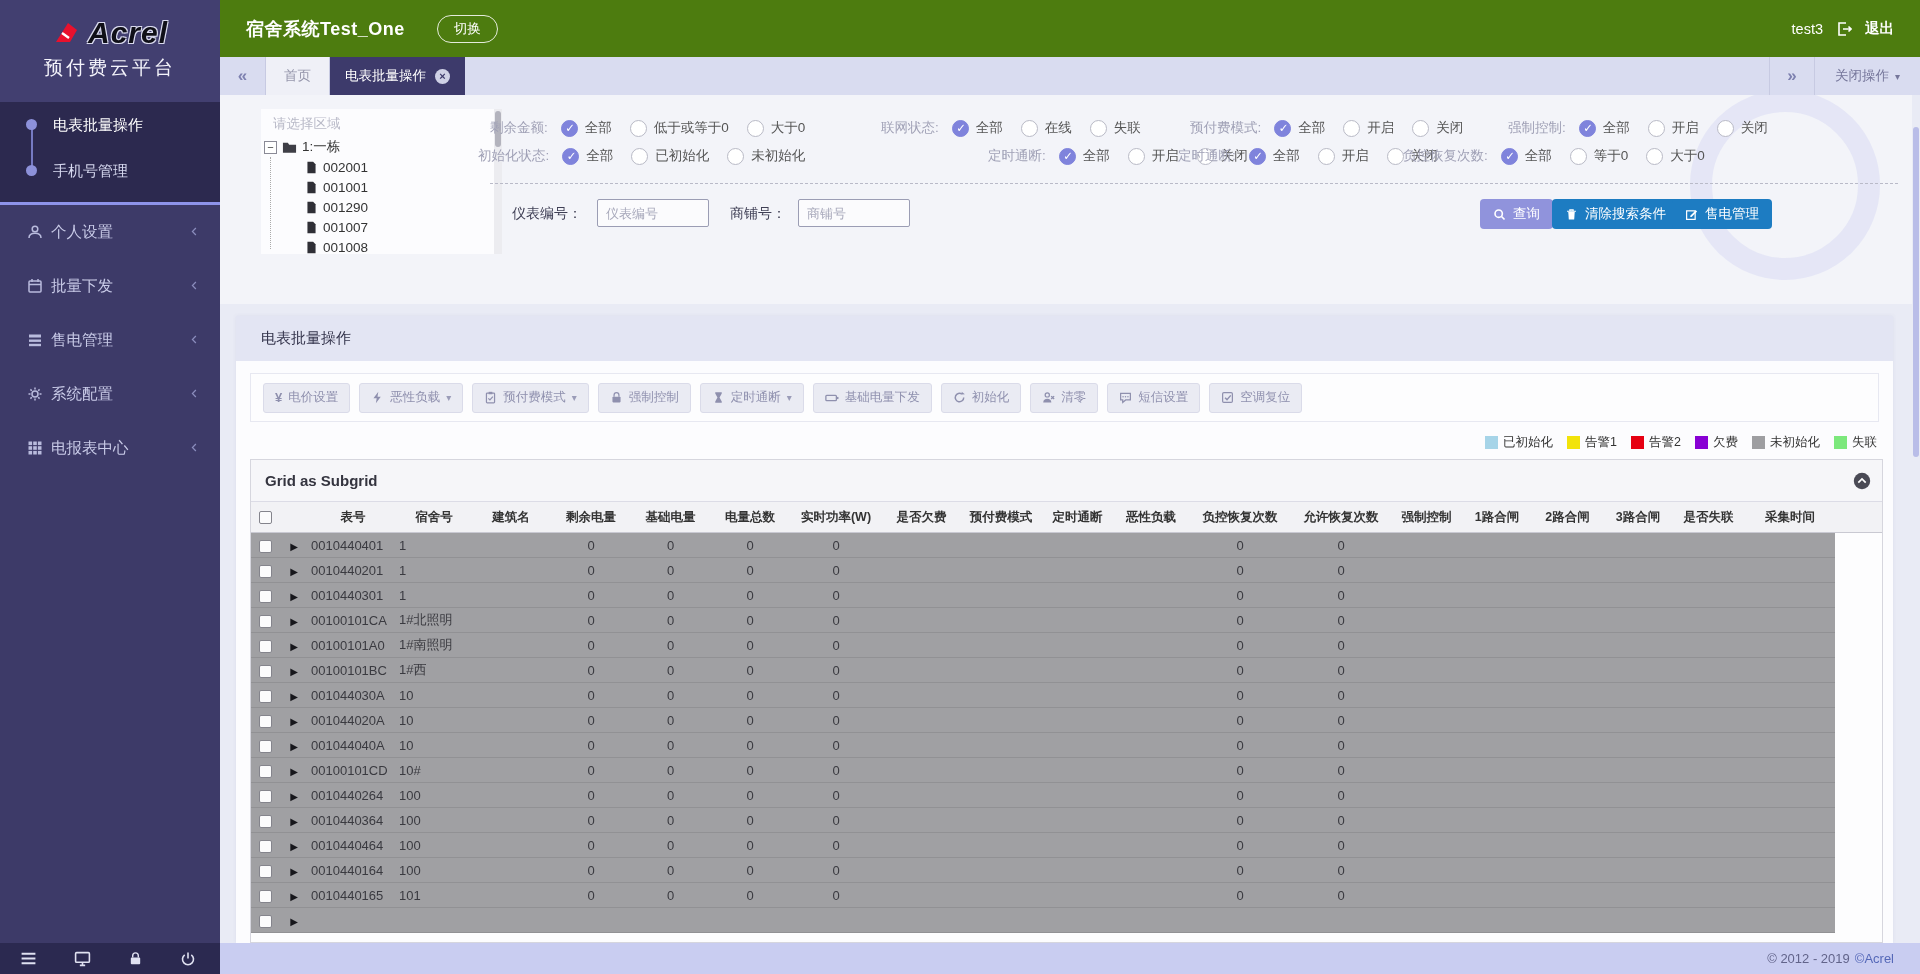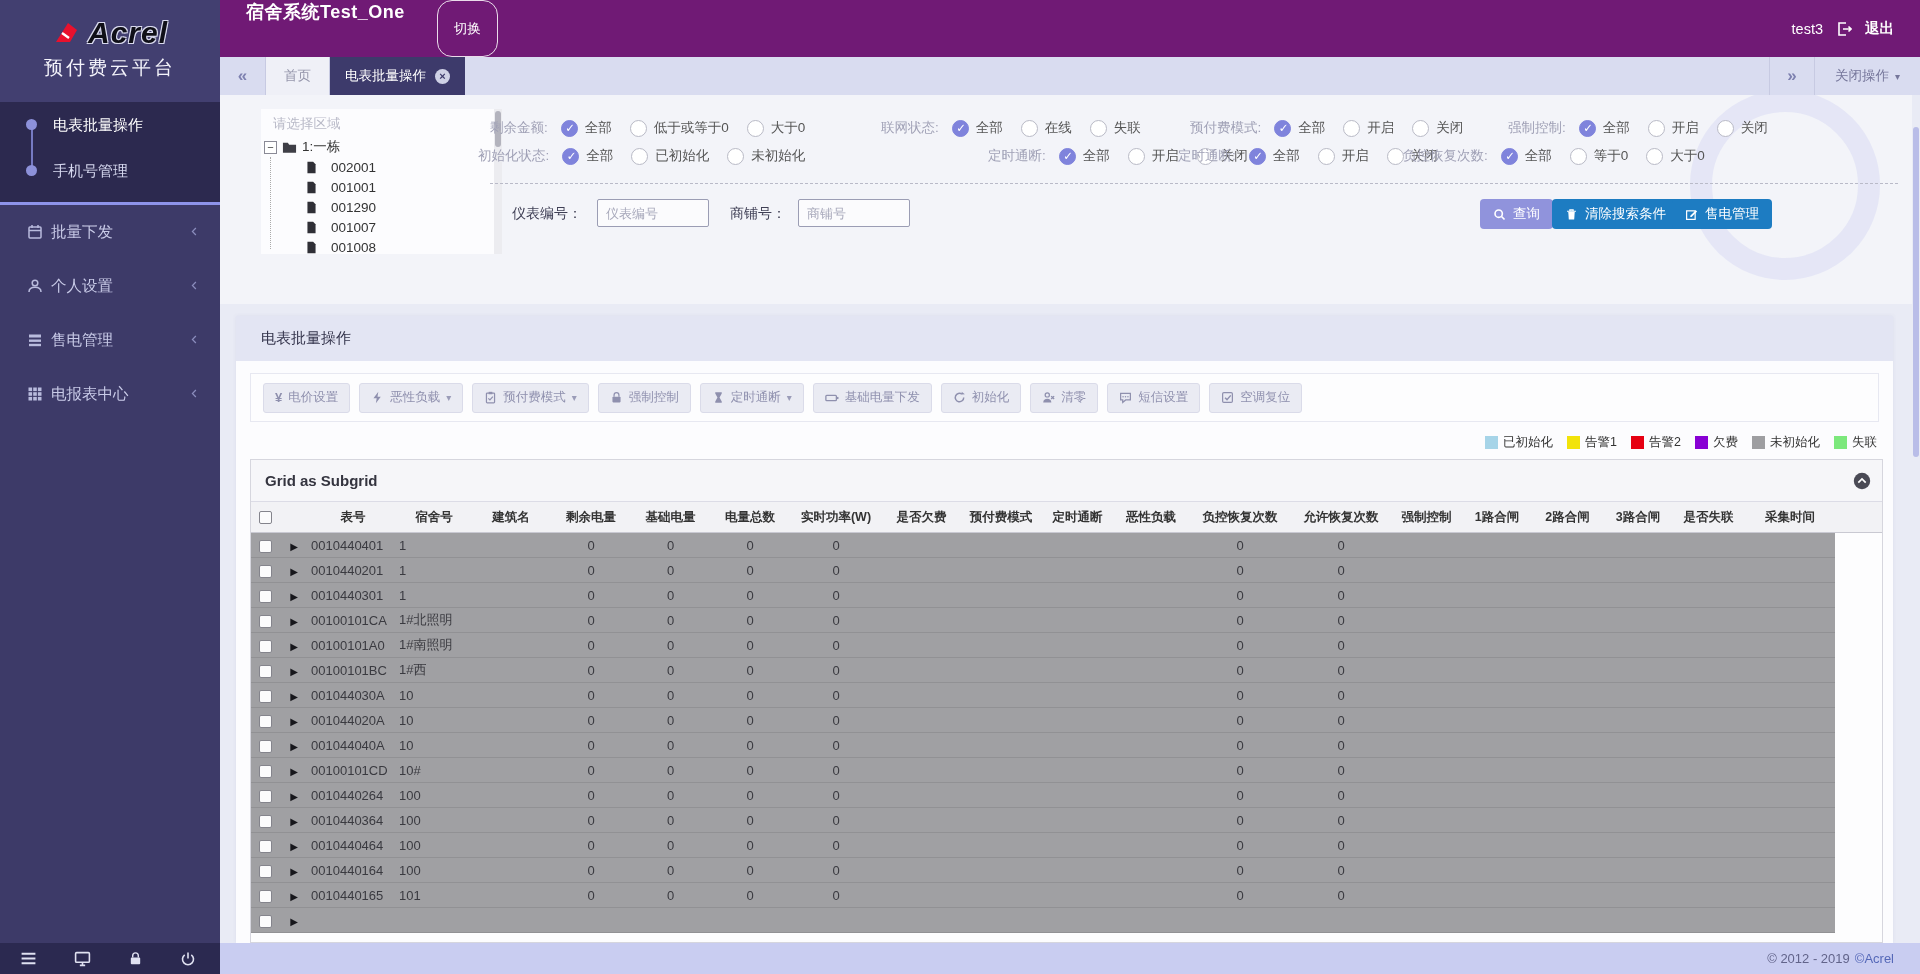--- a/index.html
+++ b/index.html
@@ -21,22 +21,22 @@
   .menu-item .mi-label { flex:0 0 auto; }
   .menu-item .chev { margin-left:auto; color:#8b8dbd; }
   .submenu { position:relative; padding-bottom:4px; }
   .submenu .tl { position:absolute; left:31px; top:23px; height:46px; width:2px; background:#7approve; background:#767ac2; }
   .sub-item { height:46px; display:flex; align-items:center; padding-left:53px; position:relative; font-size:15px; color:#d6d8ef; cursor:pointer; }
   .sub-item .dot { position:absolute; left:26px; top:17px; width:11px; height:11px; border-radius:50%; background:#8d91da; }
   .sub-item.active { color:#ffffff; }
   .menu-sep { height:3px; background:#8e93ea; }
 
   
-  #header { position:absolute; left:220px; top:0; right:0; height:57px; background:#701a75; color:#fff;
-    display:flex; padding:0 26px; z-index:4; }
+  #header { position:absolute; left:220px; top:0; right:0; height:57px; background:#4d7c0f; color:#fff;
+    display:flex; align-items:center; padding:0 26px; z-index:4; }
   .h-title { font-size:18px; font-weight:bold; letter-spacing:.5px; }
   .switch-btn { margin-left:32px; border:1px solid rgba(255,255,255,.85); border-radius:15px; padding:4px 16px;
     font-size:13.5px; color:#fff; background:transparent; cursor:pointer; }
   .h-right { margin-left:auto; display:flex; align-items:center; gap:13px; font-size:14.5px; }
   .h-logout-label { font-weight:bold; cursor:pointer; }
   .h-user { cursor:default; }
 
   
   #tabbar { position:absolute; left:220px; top:57px; right:0; height:38px; background:#d9dcf0; display:flex; z-index:4; }
   .tab-arrow { width:46px; display:flex; align-items:center; justify-content:center; color:#7e81b0;
@@ -62,21 +62,21 @@
   .collapse-link { margin-left:auto; color:#4a4b66; font-size:13.5px; cursor:pointer; }
   .filter-body { position:relative; height:159px; }
   .tree-panel { position:absolute; left:41px; top:14px; width:241px; bottom:0; background:#fcfcfe; }
   .tree-ph { color:#b9bac8; font-size:13.5px; padding:6px 0 4px 12px; }
   .tree-row { display:flex; align-items:center; height:20px; font-size:13.5px; color:#333; }
   .tree-root { padding-left:3px; gap:5px; }
   .tree-box { width:13px; height:13px; border:1px solid #8a8a96; background:#fff; color:#444; font-size:11px;
     line-height:11px; text-align:center; cursor:pointer; }
   .tree-kids { position:relative; }
   .tree-kids::before { content:""; position:absolute; left:9px; top:0; bottom:8px; border-left:1px dotted #aaa; }
-  .tree-child { padding-left:44px; gap:13px; cursor:pointer; }
+  .tree-child { padding-left:44px; gap:5px; cursor:pointer; }
   .tree-scroll { position:absolute; right:0; top:0; bottom:0; width:8px; background:#ececf0; }
   .tree-scroll .th { position:absolute; top:2px; left:1px; width:6px; height:36px; border-radius:3px; background:#b3b3bd; }
   .f-row { position:absolute; left:0; right:0; height:26px; }
   .f-row.r1 { top:24px; } .f-row.r2 { top:52px; }
   .f-group { position:absolute; display:flex; align-items:center; white-space:nowrap; }
   .f-label { color:#a0a1b6; font-size:13.5px; margin-right:13px; }
   .f-opt { display:flex; align-items:center; margin-right:18px; font-size:13.5px; color:#555; cursor:pointer; }
   .radio { width:17px; height:17px; border:1px solid #b9bac6; border-radius:50%; background:#fff; margin-right:7px; position:relative; }
   .radio.checked { background:#7f83dc; border-color:#7f83dc; }
   .radio.checked::after { content:"\2713"; position:absolute; left:3.5px; top:0.5px; color:#fff; font-size:11.5px; font-weight:bold; }
@@ -161,50 +161,62 @@
           <div class="sub-item ">
         <span class="dot"></span>
         <span>手机号管理</span>
           </div>
         </div>
       </div>
       <div class="menu-sep"></div>
       <div class="menu-item">
       <span class="mi-icon"><span class="icon ">
             <svg width="16" height="16" viewBox="0 0 16 16" fill="none" stroke="currentColor" stroke-width="1.5">
-              <rect x="2" y="3" width="12" height="11" rx="1"></rect>
-              <path d="M2 6.5h12M5 1v3M11 1v3"></path>
+              <circle cx="8" cy="5" r="2.8"></circle>
+              <path d="M2 14c0-3.2 2.7-4.8 6-4.8s6 1.6 6 4.8"></path>
             </svg>
           </span></span>
-        <span class="mi-label">批量下发</span>
+        <span class="mi-label">个人设置</span>
       <span class="chev"><svg width="11" height="11" viewBox="0 0 16 16" fill="none" stroke="currentColor" stroke-width="1.5">
             <path d="M10 3L5 8l5 5" stroke-width="1.8"></path>
           </svg></span>
       </div>
       <div class="menu-item">
       <span class="mi-icon"><span class="icon ">
             <svg width="16" height="16" viewBox="0 0 16 16" fill="none" stroke="currentColor" stroke-width="1.5">
-              <circle cx="8" cy="5" r="2.8"></circle>
-              <path d="M2 14c0-3.2 2.7-4.8 6-4.8s6 1.6 6 4.8"></path>
+              <rect x="2" y="3" width="12" height="11" rx="1"></rect>
+              <path d="M2 6.5h12M5 1v3M11 1v3"></path>
             </svg>
           </span></span>
-        <span class="mi-label">个人设置</span>
+        <span class="mi-label">批量下发</span>
       <span class="chev"><svg width="11" height="11" viewBox="0 0 16 16" fill="none" stroke="currentColor" stroke-width="1.5">
             <path d="M10 3L5 8l5 5" stroke-width="1.8"></path>
           </svg></span>
       </div>
       <div class="menu-item">
       <span class="mi-icon"><span class="icon ">
             <svg width="16" height="16" viewBox="0 0 16 16" fill="none" stroke="currentColor" stroke-width="1.5">
               <rect x="2" y="2.5" width="12" height="3" fill="currentColor" stroke="none"></rect>
               <rect x="2" y="7.5" width="12" height="2.4" fill="currentColor" stroke="none"></rect>
               <rect x="2" y="11.8" width="12" height="2.4" fill="currentColor" stroke="none"></rect>
             </svg>
           </span></span>
         <span class="mi-label">售电管理</span>
+      <span class="chev"><svg width="11" height="11" viewBox="0 0 16 16" fill="none" stroke="currentColor" stroke-width="1.5">
+            <path d="M10 3L5 8l5 5" stroke-width="1.8"></path>
+          </svg></span>
+      </div>
+      <div class="menu-item">
+      <span class="mi-icon"><span class="icon ">
+            <svg width="16" height="16" viewBox="0 0 16 16" fill="none" stroke="currentColor" stroke-width="1.5">
+              <circle cx="8" cy="8" r="3"></circle>
+              <path d="M8 1.5v2M8 12.5v2M1.5 8h2M12.5 8h2M3.4 3.4l1.4 1.4M11.2 11.2l1.4 1.4M3.4 12.6l1.4-1.4M11.2 4.8l1.4-1.4"></path>
+            </svg>
+          </span></span>
+        <span class="mi-label">系统配置</span>
       <span class="chev"><svg width="11" height="11" viewBox="0 0 16 16" fill="none" stroke="currentColor" stroke-width="1.5">
             <path d="M10 3L5 8l5 5" stroke-width="1.8"></path>
           </svg></span>
       </div>
       <div class="menu-item">
       <span class="mi-icon"><span class="icon ">
             <svg width="16" height="16" viewBox="0 0 16 16" fill="none" stroke="currentColor" stroke-width="1.5">
               <rect x="1.5" y="1.5" width="3.6" height="3.6" fill="currentColor" stroke="none"></rect>
               <rect x="6.2" y="1.5" width="3.6" height="3.6" fill="currentColor" stroke="none"></rect>
               <rect x="10.9" y="1.5" width="3.6" height="3.6" fill="currentColor" stroke="none"></rect>

